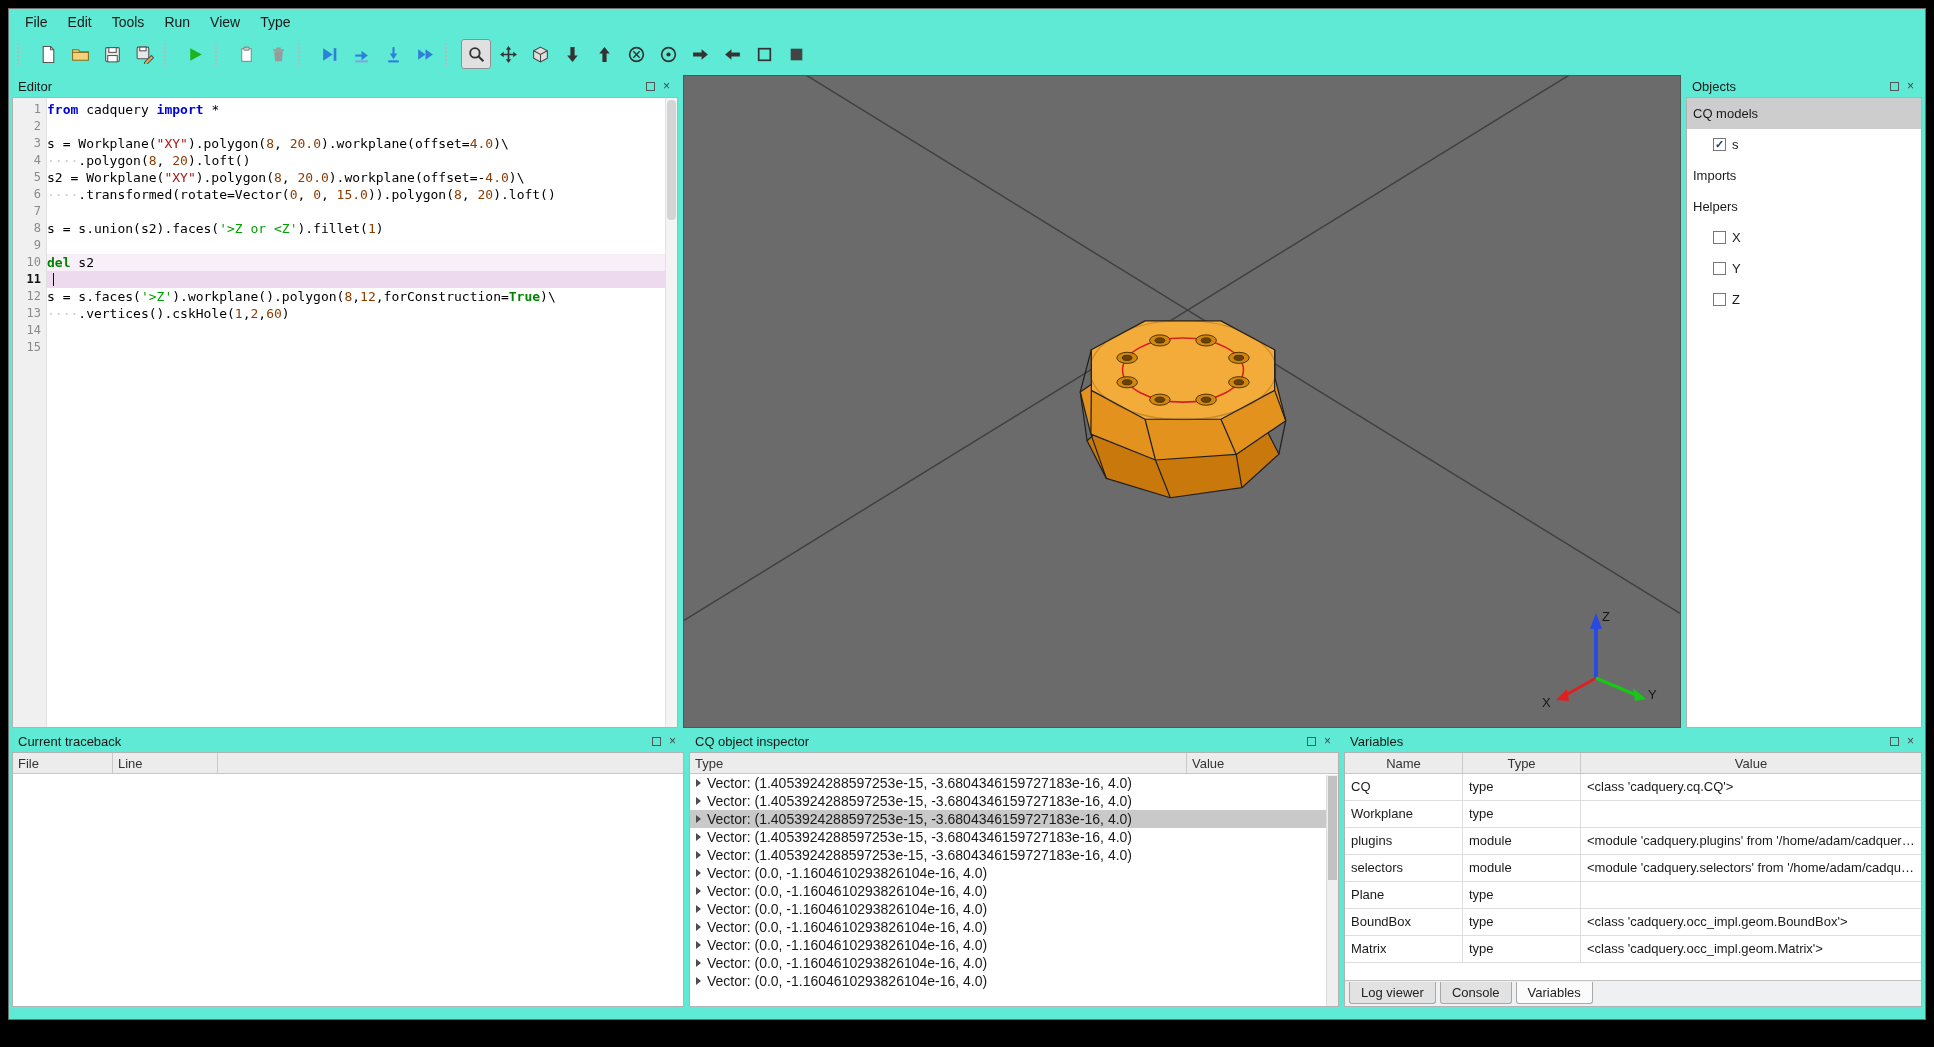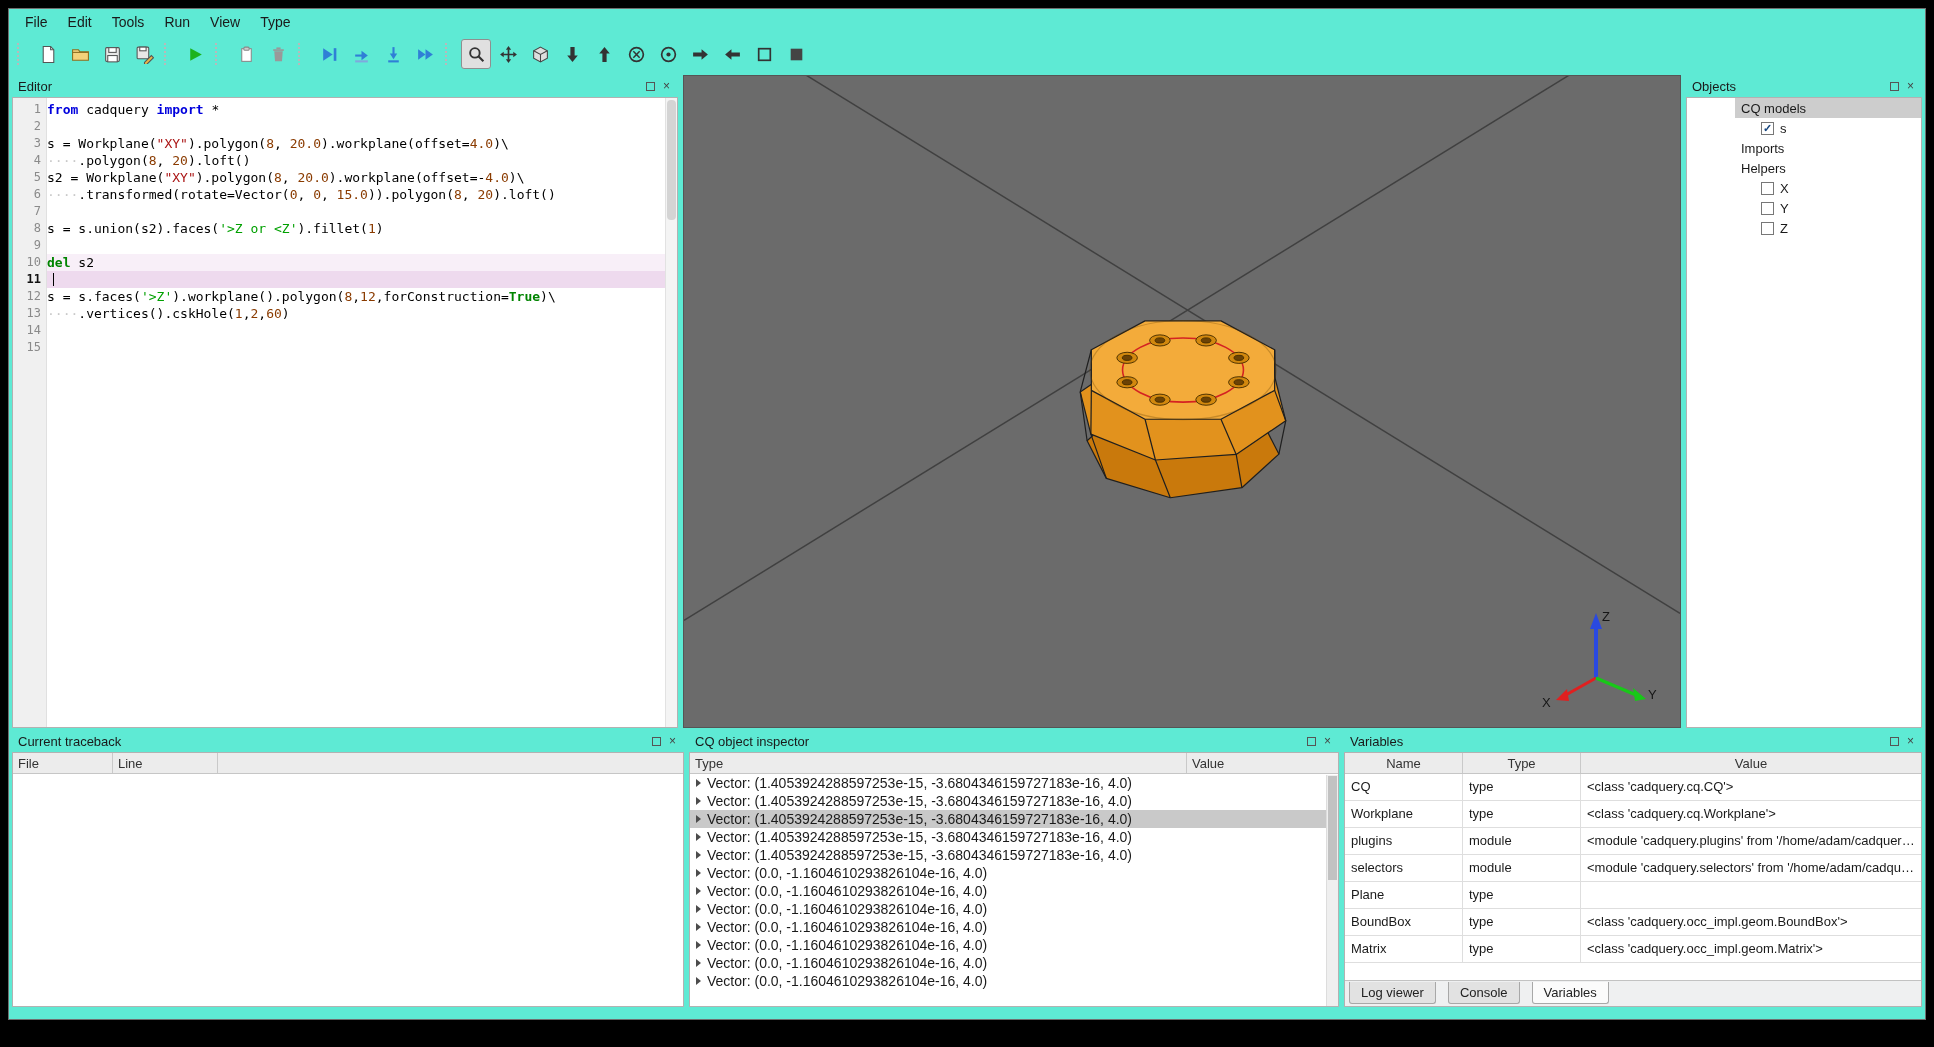--- a/index.html
+++ b/index.html
@@ -56,21 +56,21 @@
   .editor-thumb { position:absolute; left:1px; right:1px; top:2px; height:120px; background:#d4d4d4; border-radius:4px; }
 
   
   .viewport { flex:1; background:#6b6b6b; border:1px solid #555; position:relative; overflow:hidden; }
   .vp-lines { position:absolute; inset:0; width:100%; height:100%; }
   .vp-part { position:absolute; left:366px; top:219px; width:266px; height:242px; }
   .vp-triad { position:absolute; left:852px; top:527px; width:130px; height:130px; }
 
   
   .objects-dock { width:236px; flex:none; }
-  .tree-row { height:20px; display:flex; align-items:center; font-size:13px; padding-left:6px;margin-left:48px; }
+  .tree-row { height:31px; display:flex; align-items:center; font-size:13px; padding-left:6px; }
   .tree-row.ind1 { padding-left:26px; }
   .tree-row.sel { background:#cdcdcd; }
   .cb { width:13px; height:13px; border:1px solid #777; background:#fff; margin-right:6px; flex:none;
         font-size:11px; line-height:11px; text-align:center; color:#16457e; font-weight:bold; }
 
   
   .traceback-dock { width:672px; flex:none; }
   .grid-header { height:21px; display:flex; background:#ececec; border-bottom:1px solid #c6c6c6;
                  font-size:13px; color:#333; flex:none; }
   .grid-header .cell { padding:2px 5px; border-right:1px solid #c9c9c9; display:flex; align-items:center; }
@@ -91,21 +91,21 @@
   
   .variables-dock { flex:1; }
   .var-col0 { width:118px; flex:none; justify-content:center; }
   .var-col1 { width:118px; flex:none; justify-content:center; }
   .var-col2 { flex:1; border-right:none !important; justify-content:center; }
   .var-row { display:flex; height:27px; border-bottom:1px solid #dedede; font-size:13px; }
   .var-cell { padding:5px 6px; border-right:1px solid #dedede; white-space:nowrap; overflow:hidden;
               text-overflow:ellipsis; }
   .vc0 { width:118px; flex:none; } .vc1 { width:118px; flex:none; } .vc2 { flex:1; border-right:none; }
   .var-tabs { position:absolute; left:0; right:0; bottom:0; height:26px; display:flex; align-items:stretch;
-              gap:12px; padding:1px 4px 2px; background:#eff0f1; border-top:1px solid #c2c2c2; }
+              gap:4px; padding:1px 4px 2px; background:#eff0f1; border-top:1px solid #c2c2c2; }
   .var-tab { padding:3px 11px; font-size:13px; border:1px solid #a8a8a8; border-top:none;
              background:#e2e2e2; border-radius:0 0 3px 3px; color:#222; }
   .var-tab.active { background:#fbfbfb; }
 </style>
 </head>
 <body>
 
 <div class="window">
 
   <div class="menubar">
@@ -534,21 +534,20 @@
           </div>
         <div>
             <div class="var-row">
               <div class="var-cell vc0">CQ</div>
               <div class="var-cell vc1">type</div>
               <div class="var-cell vc2">&lt;class 'cadquery.cq.CQ'&gt;</div>
             </div>
             <div class="var-row">
               <div class="var-cell vc0">Workplane</div>
               <div class="var-cell vc1">type</div>
-              <div class="var-cell vc2">&lt;class 'cadquery.cq.Workplane'&gt;</div>
             </div>
             <div class="var-row">
               <div class="var-cell vc0">plugins</div>
               <div class="var-cell vc1">module</div>
               <div class="var-cell vc2">&lt;module 'cadquery.plugins' from '/home/adam/cadquery/c...</div>
             </div>
             <div class="var-row">
               <div class="var-cell vc0">selectors</div>
               <div class="var-cell vc1">module</div>
               <div class="var-cell vc2">&lt;module 'cadquery.selectors' from '/home/adam/cadquery/...</div>

